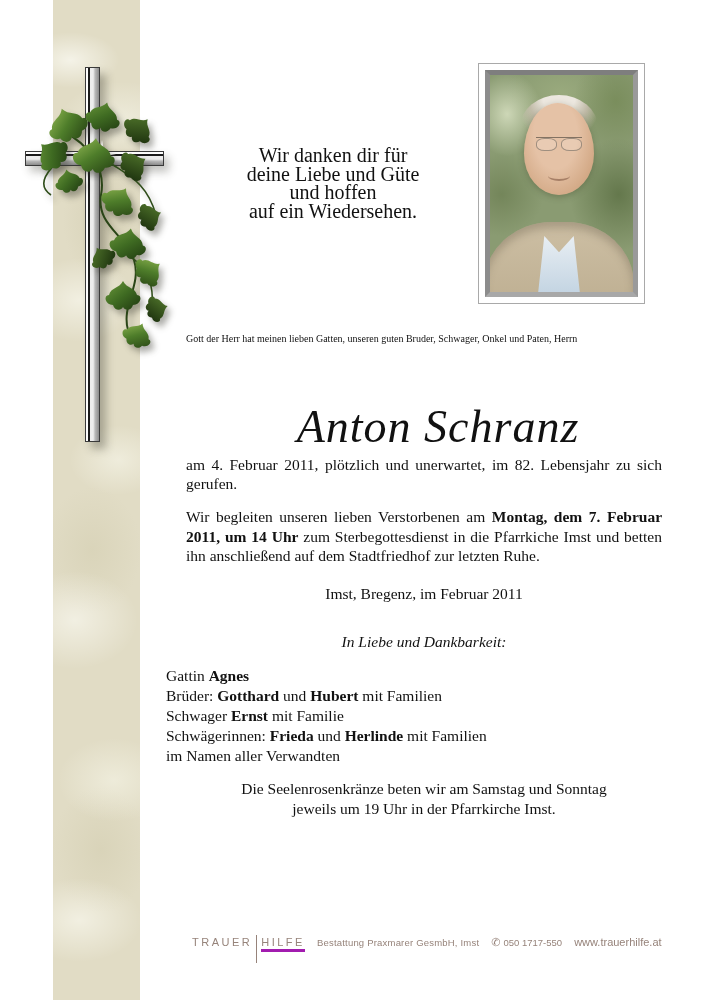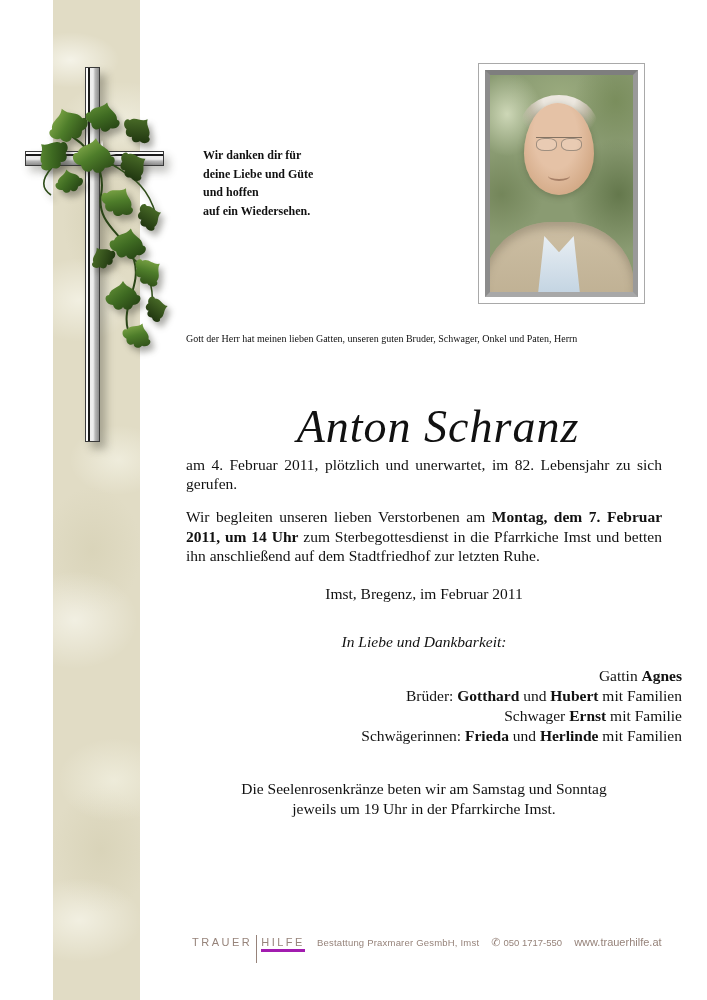--- a/index.html
+++ b/index.html
@@ -87,22 +87,22 @@
     background:linear-gradient(to bottom,#cdbfa4,#bfb093);
     box-shadow:inset 0 6px 8px rgba(110,100,80,.4);
   }
   .p-shirt{
     position:absolute;left:48px;bottom:-2px;width:42px;height:58px;
     background:linear-gradient(to bottom,#e8eef3,#c3d4e2);
     clip-path:polygon(15% 0,50% 28%,85% 0,100% 100%,0 100%);
   }
   
   .poem{
-    position:absolute;left:203px;top:146px;width:260px;
-    font-size:12px;line-height:18.5px;font-weight:bold;
+    position:absolute;left:203px;top:146px;width:260px;text-align:center;
+    font-size:20px;line-height:18.5px;
   }
   .intro{
     position:absolute;left:186px;top:329px;width:476px;
     font-size:10px;line-height:19px;text-align:justify;
   }
   .name{
     position:absolute;left:186px;top:386px;width:476px;text-align:center;
     font-size:46px;font-style:italic;font-weight:400;margin:14px;letter-spacing:1px;
   }
   .death{
@@ -113,21 +113,21 @@
     position:absolute;left:186px;top:507px;width:476px;
     font-size:15.5px;line-height:19.5px;text-align:justify;
   }
   .dateline{
     position:absolute;left:186px;top:585px;width:476px;text-align:center;font-size:15.5px;
   }
   .gratitude{
     position:absolute;left:186px;top:633px;width:476px;text-align:center;font-size:15.5px;font-style:italic;
   }
   .family{
-    position:absolute;left:166px;top:666px;width:516px;text-align:right;
+    position:absolute;left:166px;top:666px;width:516px;text-align:left;
     font-size:15.5px;line-height:20px;
   }
   .rosary{
     position:absolute;left:186px;top:779px;width:476px;text-align:center;
     font-size:15.5px;line-height:19.5px;
   }
   
   .footer{
     position:absolute;left:192px;top:934px;display:flex;align-items:baseline;gap:12px;
     font-family:"Liberation Sans", sans-serif;color:#96837a;
@@ -220,20 +220,21 @@
 
   <div class="dateline">Imst, Bregenz, im Februar 2011</div>
 
   <div class="gratitude">In Liebe und Dankbarkeit:</div>
 
   <div class="family">
       <div><span>Gattin </span><b>Agnes</b></div>
       <div><span>Brüder: </span><b>Gotthard</b><span> und </span><b>Hubert</b><span> mit Familien</span></div>
       <div><span>Schwager </span><b>Ernst</b><span> mit Familie</span></div>
       <div><span>Schwägerinnen: </span><b>Frieda</b><span> und </span><b>Herlinde</b><span> mit Familien</span></div>
+      <div><span>im Namen aller Verwandten</span></div>
     </div>
 
   <div class="rosary">Die Seelenrosenkränze beten wir am Samstag und Sonntag<br>jeweils um 19 Uhr in der Pfarrkirche Imst.</div>
 
   <div class="footer">
     <span class="brand">
       <span>TRAUER</span>
       <span class="divider"></span>
       <span class="hilfe">HILFE</span>
     </span>

